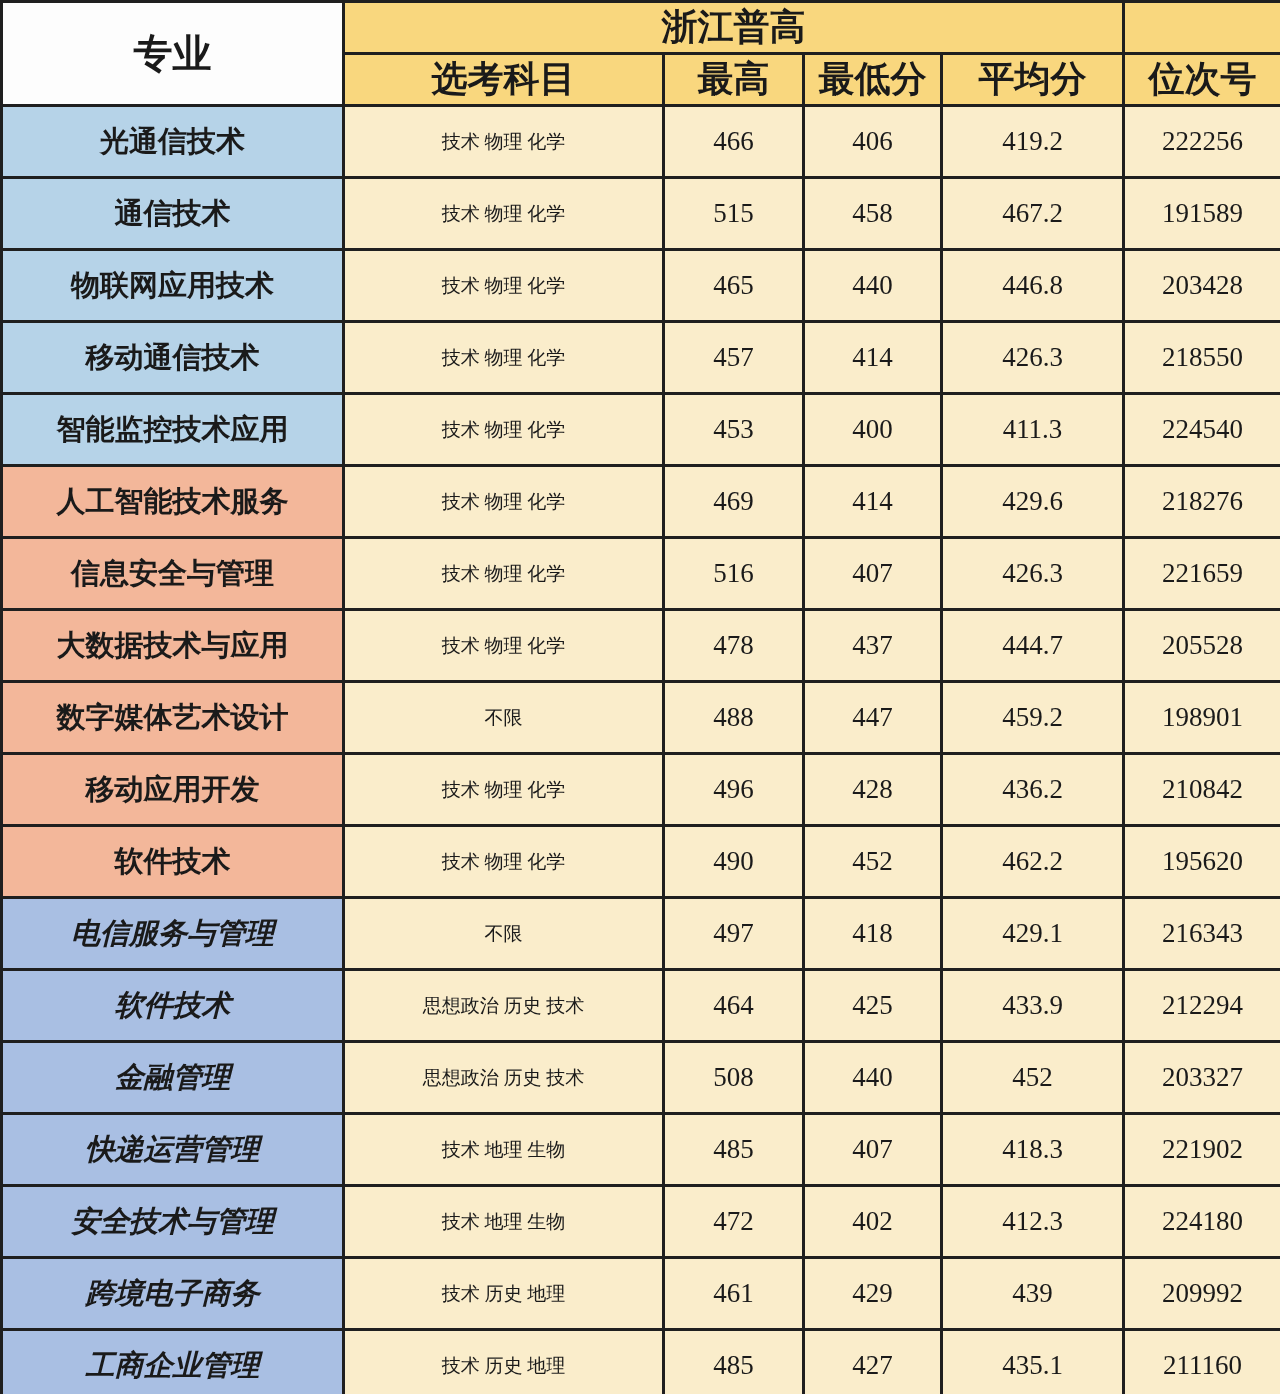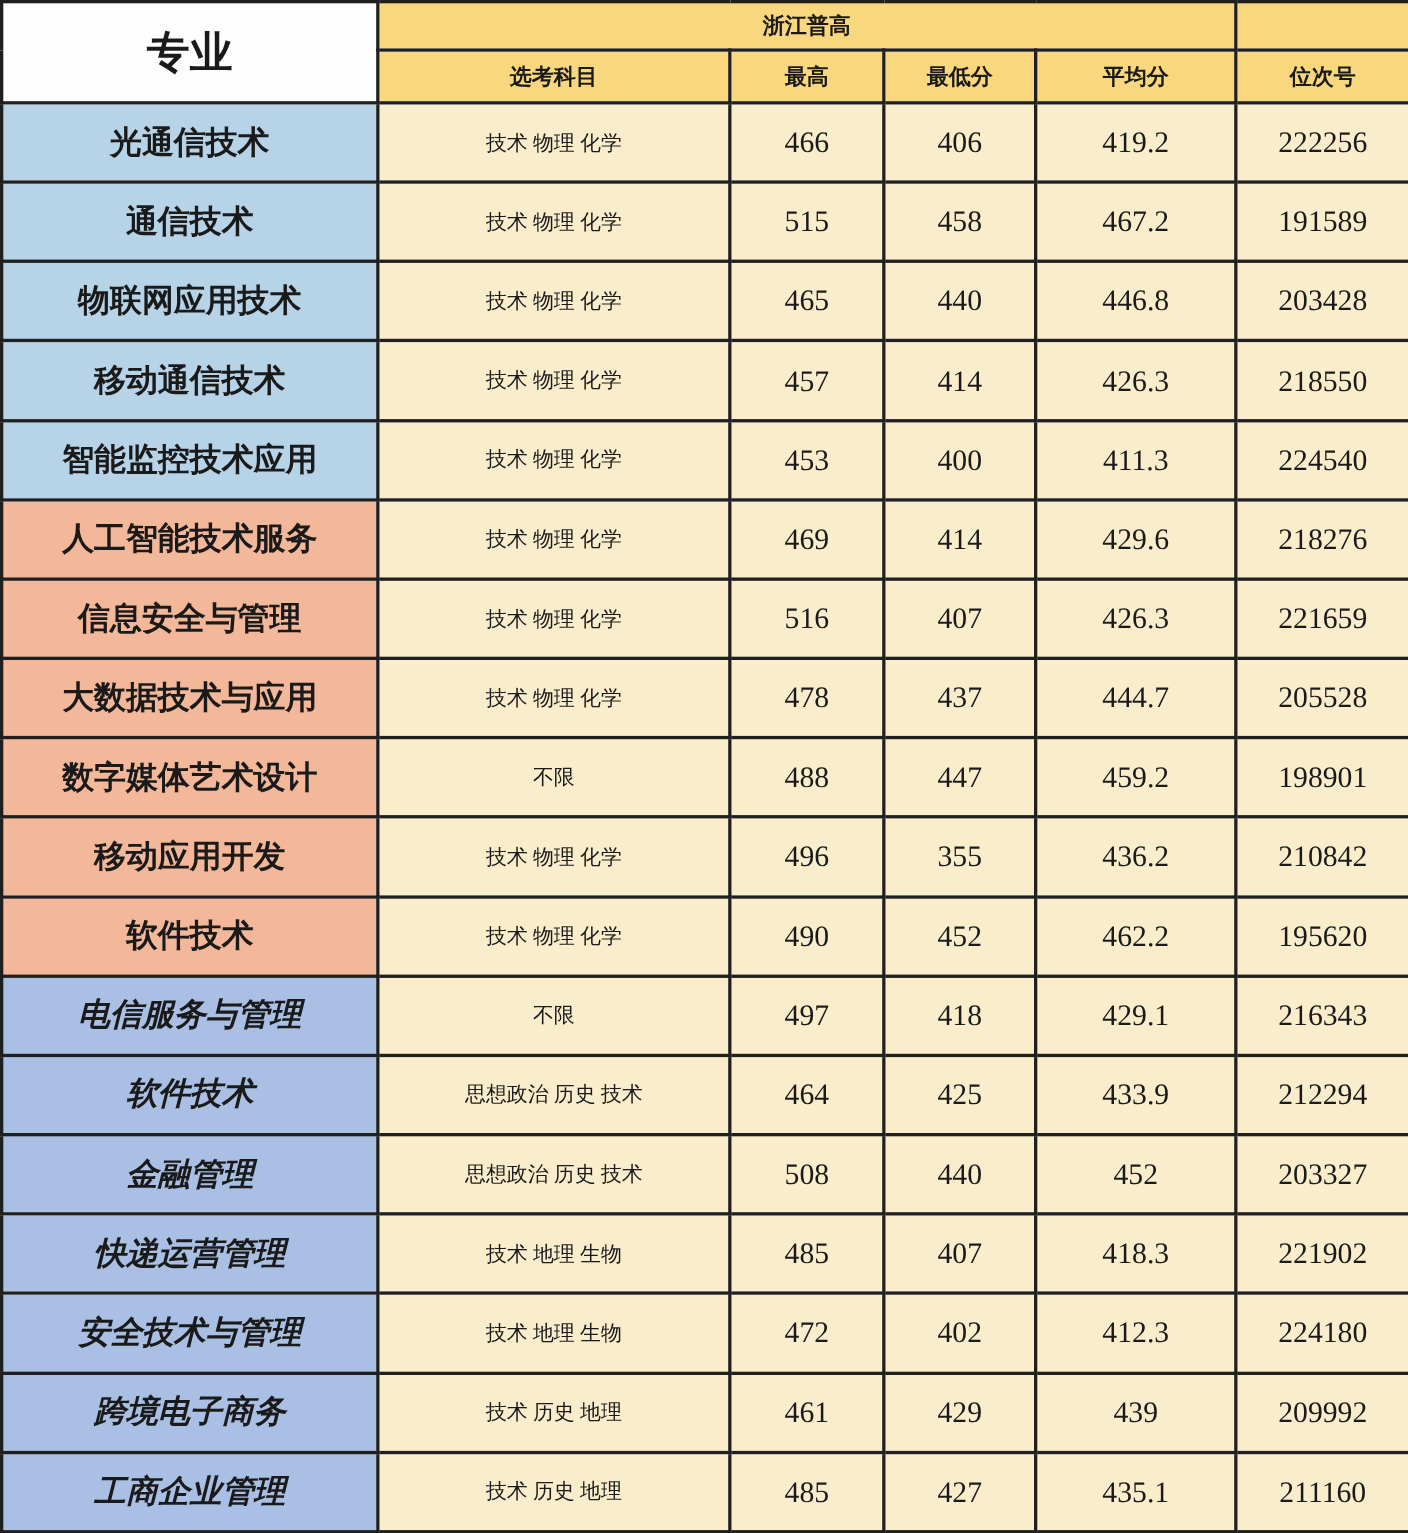--- a/index.html
+++ b/index.html
@@ -25,21 +25,21 @@
   th,td{
     border:3px solid var(--border);
     text-align:center;
     vertical-align:middle;
     padding:0;
     overflow:hidden;
     white-space:nowrap;
   }
   thead th{
     background:var(--header-gold);
-    font-size:20px;
+    font-size:36px;
     font-weight:bold;
   }
   thead th.corner{
     background:var(--corner-white);
     font-size:39px;
   }
   thead tr.group-row{height:44px;}
   thead tr.cols-row{height:48px;}
   tbody tr{height:72px;}
   td.major{
@@ -154,21 +154,21 @@
     <td class="subjects">不限</td>
     <td class="num">488</td>
     <td class="num">447</td>
     <td class="num">459.2</td>
     <td class="num">198901</td>
   </tr>
       <tr class="group-salmon">
     <td class="major">移动应用开发</td>
     <td class="subjects">技术 物理 化学</td>
     <td class="num">496</td>
-    <td class="num">355</td>
+    <td class="num">428</td>
     <td class="num">436.2</td>
     <td class="num">210842</td>
   </tr>
       <tr class="group-salmon">
     <td class="major">软件技术</td>
     <td class="subjects">技术 物理 化学</td>
     <td class="num">490</td>
     <td class="num">452</td>
     <td class="num">462.2</td>
     <td class="num">195620</td>

